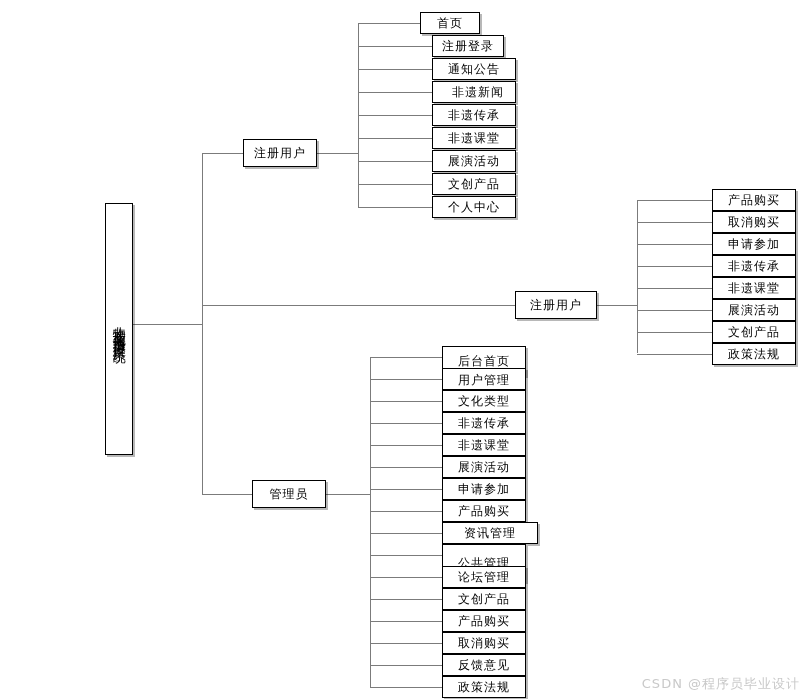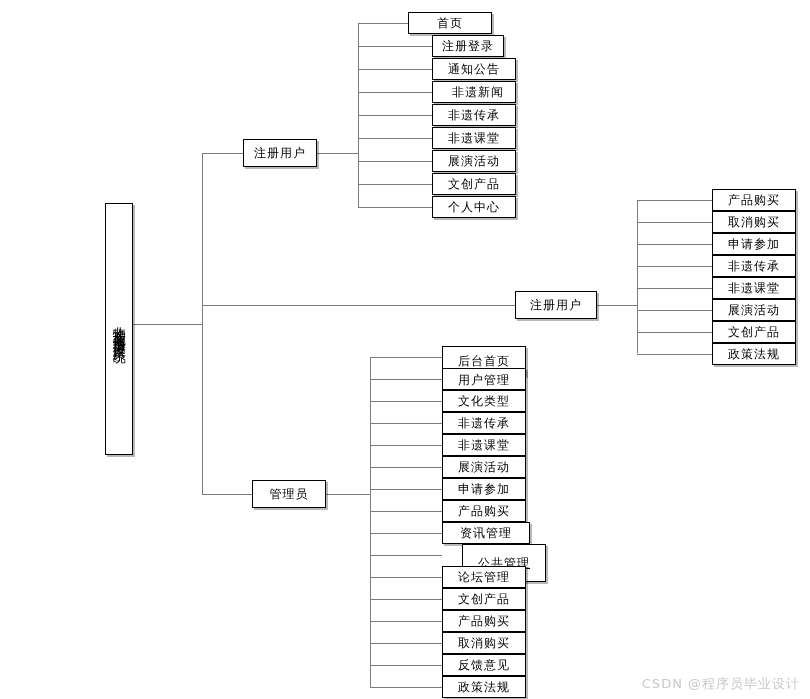--- a/index.html
+++ b/index.html
@@ -90,21 +90,21 @@
   <div class="line h" style="left:358px; top:23px;  width:74px;"></div>
   <div class="line h" style="left:358px; top:46px;  width:74px;"></div>
   <div class="line h" style="left:358px; top:69px;  width:74px;"></div>
   <div class="line h" style="left:358px; top:92px;  width:74px;"></div>
   <div class="line h" style="left:358px; top:115px; width:74px;"></div>
   <div class="line h" style="left:358px; top:138px; width:74px;"></div>
   <div class="line h" style="left:358px; top:161px; width:74px;"></div>
   <div class="line h" style="left:358px; top:184px; width:74px;"></div>
   <div class="line h" style="left:358px; top:207px; width:74px;"></div>
 
-  <div class="node shadowed leaf" style="left:408px; top:12px;  width:84px; height:22px;">
+  <div class="node shadowed leaf" style="left:420px; top:12px;  width:60px; height:22px;">
     <span>首页</span>
     </div>
   <div class="node shadowed leaf" style="left:432px; top:35px;  width:72px; height:22px;">
     <span>注册登录</span>
     </div>
   <div class="node shadowed leaf" style="left:432px; top:58px;  width:84px; height:22px;">
     <span>通知公告</span>
     </div>
   <div class="node shadowed leaf" style="left:432px; top:81px;  width:84px; height:22px;padding-left:8px;">
     <span>非遗新闻</span>
@@ -205,24 +205,24 @@
     </div>
   <div class="node shadowed leaf" style="left:442px; top:456px; width:84px; height:22px;">
     <span>展演活动</span>
     </div>
   <div class="node shadowed leaf" style="left:442px; top:478px; width:84px; height:22px;">
     <span>申请参加</span>
     </div>
   <div class="node shadowed leaf" style="left:442px; top:500px; width:84px; height:22px;">
     <span>产品购买</span>
     </div>
-  <div class="node shadowed leaf" style="left:442px; top:522px; width:88px; height:22px;">
+  <div class="node shadowed leaf" style="left:442px; top:522px; width:96px; height:22px;">
     <span>资讯管理</span>
     </div>
-  <div class="node shadowed leaf" style="left:462px; top:544px; width:84px; height:38px;text-decoration:underline;">
+  <div class="node shadowed leaf" style="left:442px; top:544px; width:84px; height:38px;text-decoration:underline;">
     <span>公共管理</span>
     </div>
   <div class="node shadowed leaf" style="left:442px; top:566px; width:84px; height:22px;">
     <span>论坛管理</span>
     </div>
   <div class="node shadowed leaf" style="left:442px; top:588px; width:84px; height:22px;">
     <span>文创产品</span>
     </div>
   <div class="node shadowed leaf" style="left:442px; top:610px; width:84px; height:22px;">
     <span>产品购买</span>

